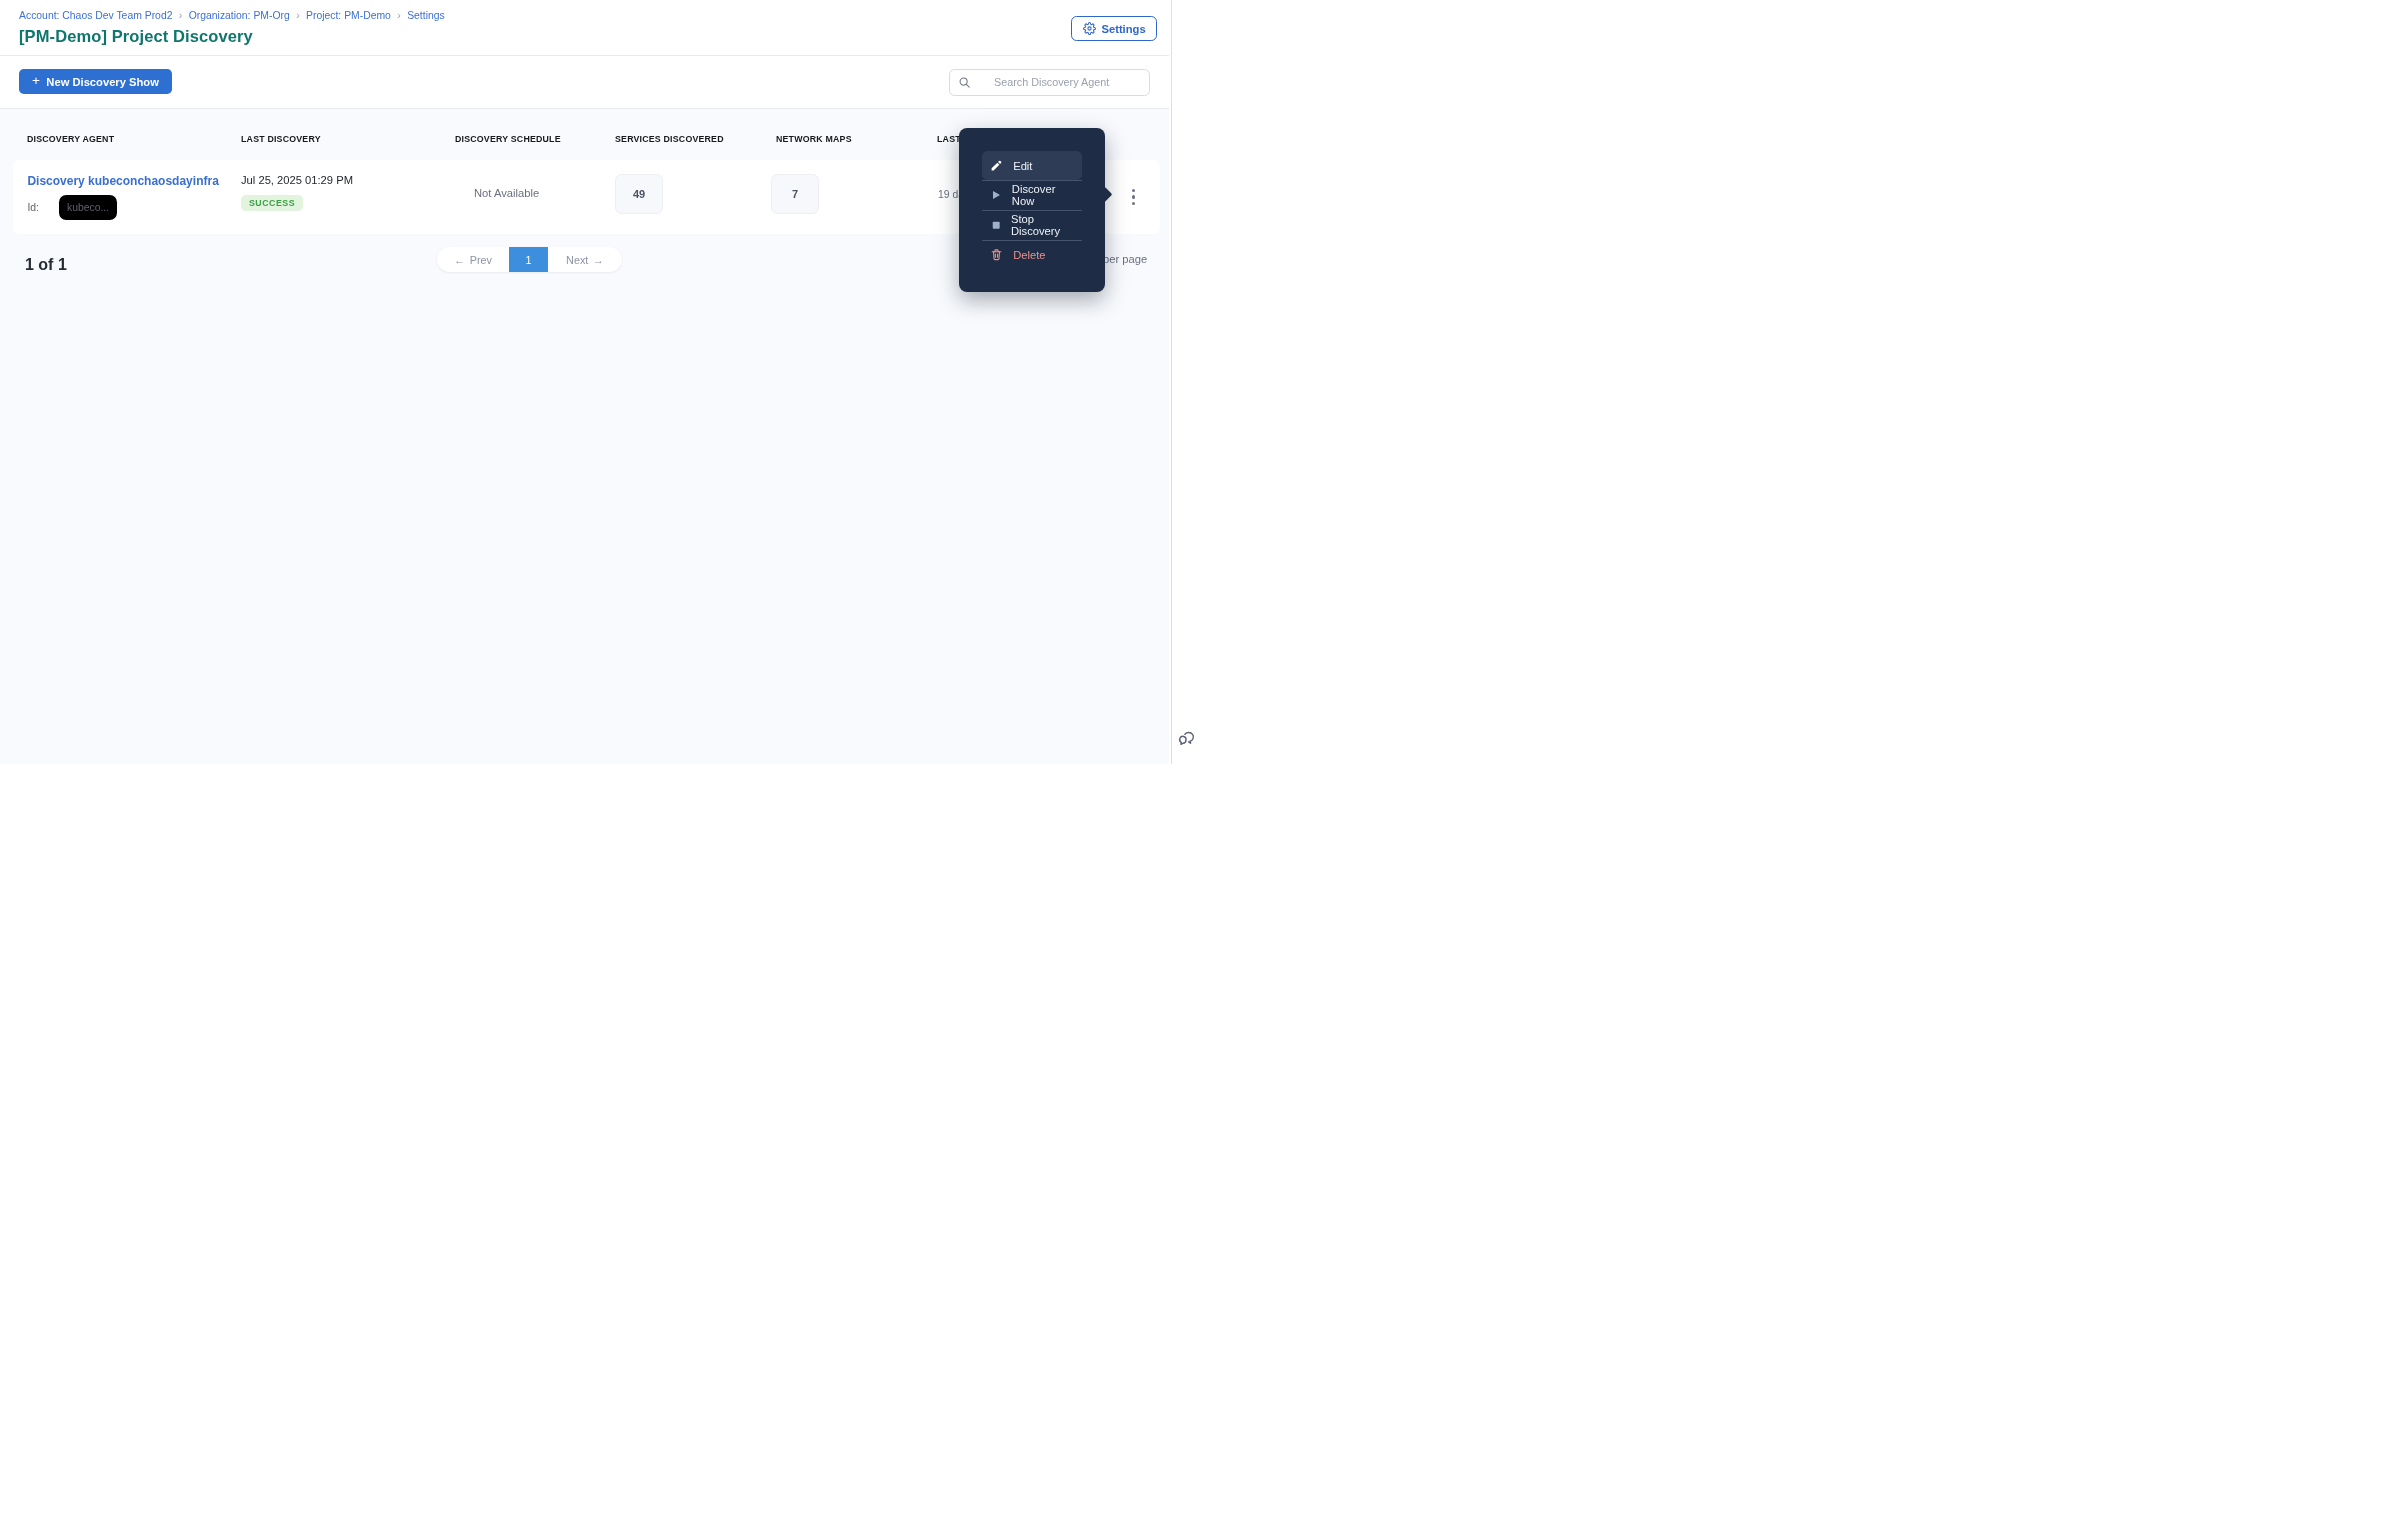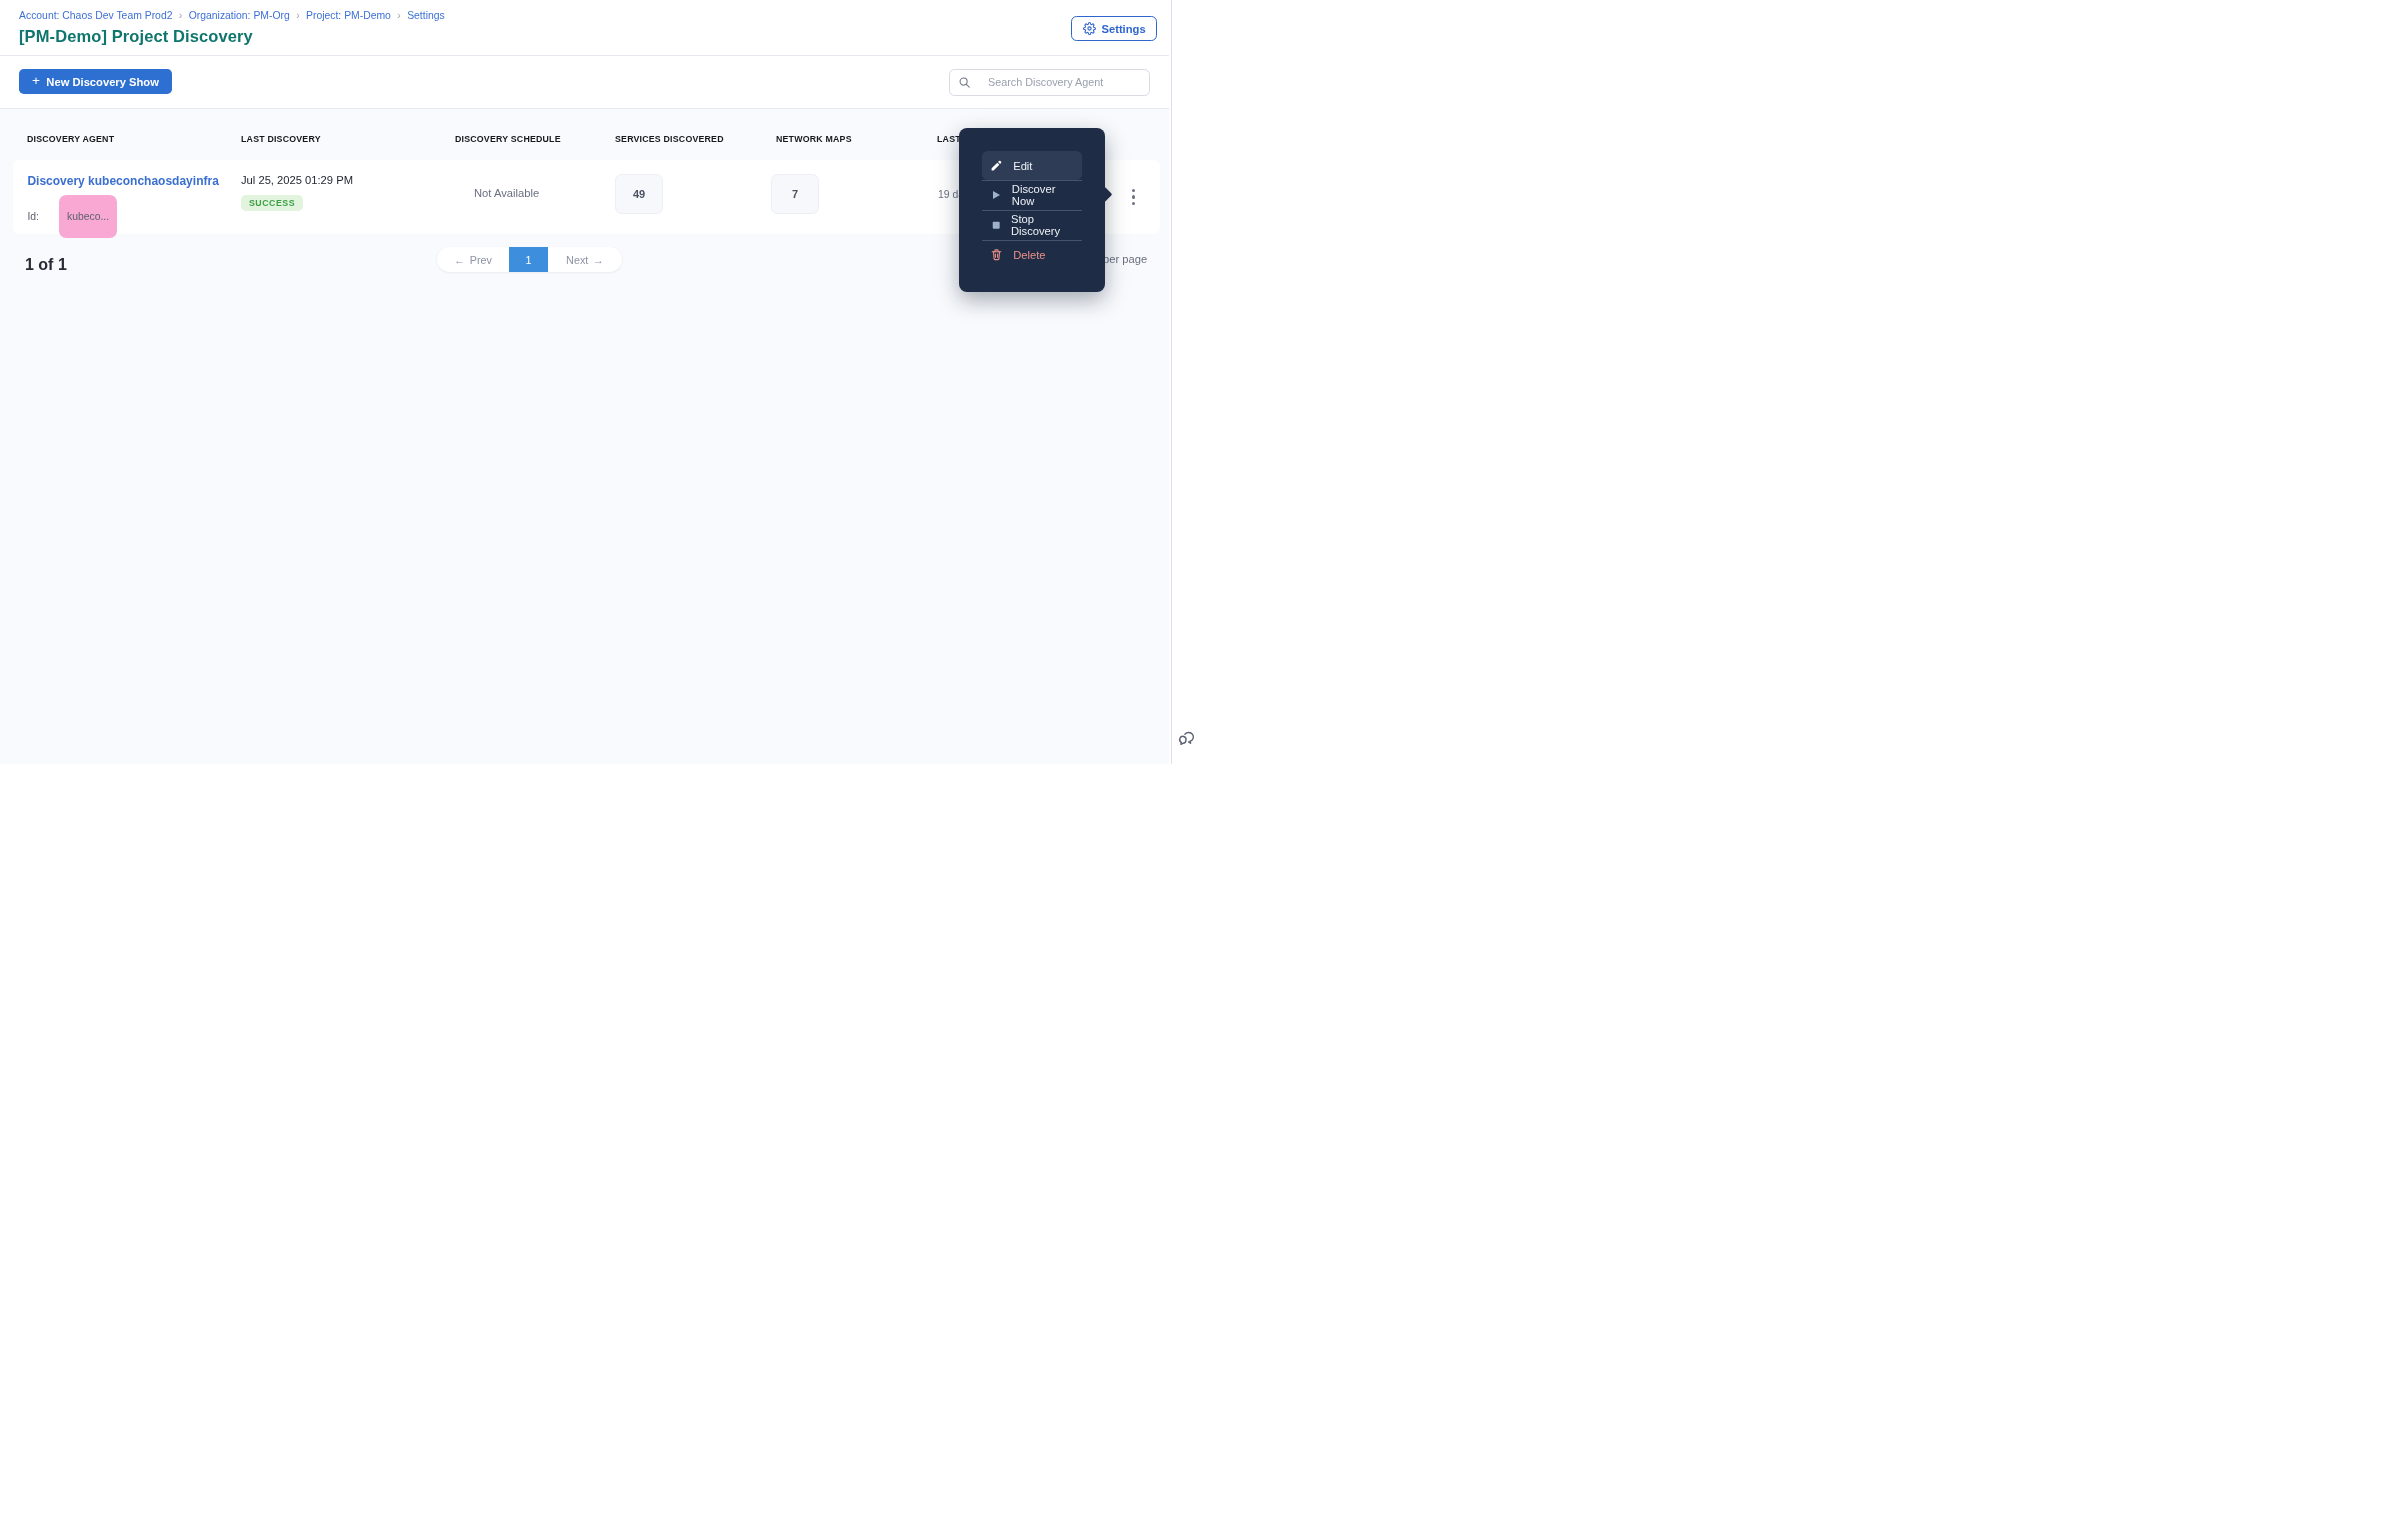--- a/index.html
+++ b/index.html
@@ -15,33 +15,33 @@
   .breadcrumb { position:absolute; top:9.6px; left:19px; font-size:10.4px; color:#3d70d5; display:flex; gap:6.4px; align-items:center; white-space:nowrap; }
   .breadcrumb .sep { color:#9aa0ad; font-size:10.4px; }
   .breadcrumb .crumb { cursor:pointer; }
   .page-title { position:absolute; top:27px; left:19px; font-size:16.5px; font-weight:700; color:#0f766e; letter-spacing:0.1px; }
   .settings-btn { position:absolute; top:16px; right:44px; height:25px; display:flex; align-items:center; gap:5.6px; padding:0 10.4px; border:1.2px solid #2e66cd; border-radius:5.6px; color:#2e66cd; font-size:11.2px; font-weight:700; background:#fff; cursor:pointer; }
   .hr1 { position:absolute; top:55px; left:0; width:1169px; height:0; border-top:0.8px solid #e7e9f0; }
 
   
   .new-agent-btn { position:absolute; top:69px; left:19px; height:25px; display:flex; align-items:center; gap:6.4px; padding:0 13px; background:#2e70d1; color:#fff; border:none; border-radius:4.8px; font-size:11.2px; font-weight:700; cursor:pointer; font-family:"Liberation Sans",sans-serif; }
   .new-agent-btn .plus { font-size:13.6px; font-weight:400; position:relative; top:-0.8px; }
-  .search-box { position:absolute; top:69px; left:949px; width:201px; height:26.5px; background:#fff; border:0.8px solid #d8dae4; border-radius:5.6px; display:flex; align-items:center; gap:17px; padding:0 8px; }
+  .search-box { position:absolute; top:69px; left:949px; width:201px; height:26.5px; background:#fff; border:0.8px solid #d8dae4; border-radius:5.6px; display:flex; align-items:center; gap:23px; padding:0 8px; }
   .search-box input { border:none; outline:none; flex:1; font-size:10.8px; color:#30343c; font-family:"Liberation Sans",sans-serif; background:transparent; }
   .search-box input::placeholder { color:#9aa0ae; }
 
   
   .content { position:absolute; top:108px; left:0; width:1169px; height:656px; background:#f8fafd; border-top:0.8px solid #e7e9f0; }
   .col-head { position:absolute; top:25px; font-size:8.8px; font-weight:700; color:#15181d; letter-spacing:0.2px; white-space:nowrap; }
 
   
   .row-card { position:absolute; top:51px; left:13px; width:1147px; height:74px; background:#ffffff; border-radius:6.4px; }
   .agent-link { position:absolute; left:14.4px; top:13.6px; font-size:12px; font-weight:700; color:#3a6fd0; cursor:pointer; white-space:nowrap; }
   .agent-id { position:absolute; left:14.4px; top:35px; font-size:10.4px; color:#5d626d; display:flex; align-items:center; gap:20px; }
-  .id-pill { background:#f9a8d4; border-radius:7.2px; padding:16px 8px; color:#5d626d; }
+  .id-pill { background:#000000; border-radius:7.2px; padding:7px 8px; color:#5d626d; }
   .row-date { position:absolute; left:228px; top:14.4px; font-size:11.2px; color:#1e232b; white-space:nowrap; }
   .status-badge { position:absolute; left:228px; top:35px; background:#e2f3de; color:#3da045; font-size:8.8px; font-weight:700; letter-spacing:0.5px; padding:3.2px 8px; border-radius:4.8px; }
   .row-schedule { position:absolute; left:461px; top:27px; font-size:11.2px; color:#6b7080; }
   .count-box { position:absolute; top:13.6px; width:48px; height:40px; background:#f7f8fb; border:0.8px solid #edeff5; border-radius:6.4px; display:flex; align-items:center; justify-content:center; font-size:11px; font-weight:700; color:#4a5161; }
   .count-services { left:602px; }
   .count-maps { left:758px; }
   .row-lastseen { position:absolute; left:925px; top:29px; font-size:10.4px; color:#6b7080; white-space:nowrap; }
   .kebab { position:absolute; left:1109px; top:21px; width:22.5px; height:32px; display:flex; flex-direction:column; align-items:center; justify-content:center; gap:3.2px; cursor:pointer; }
   .kebab i { width:3.2px; height:3.2px; border-radius:50%; background:#6d7383; }
 

